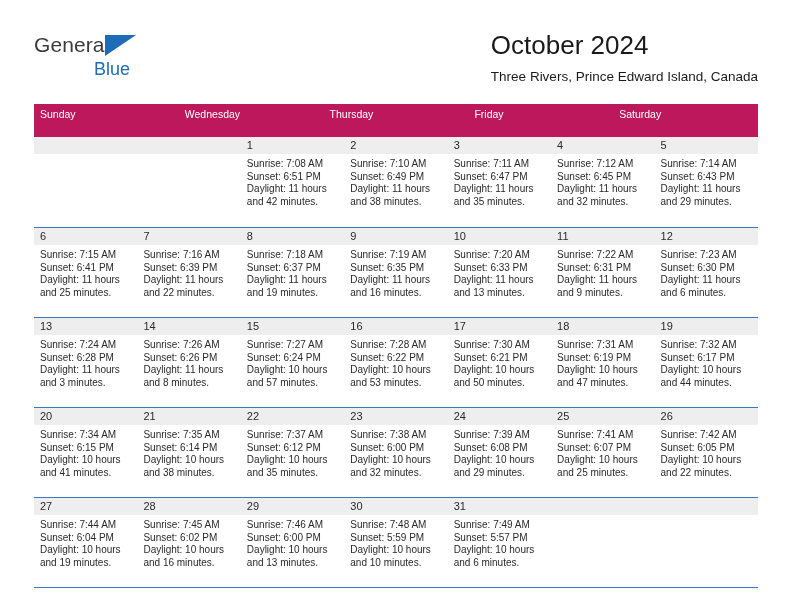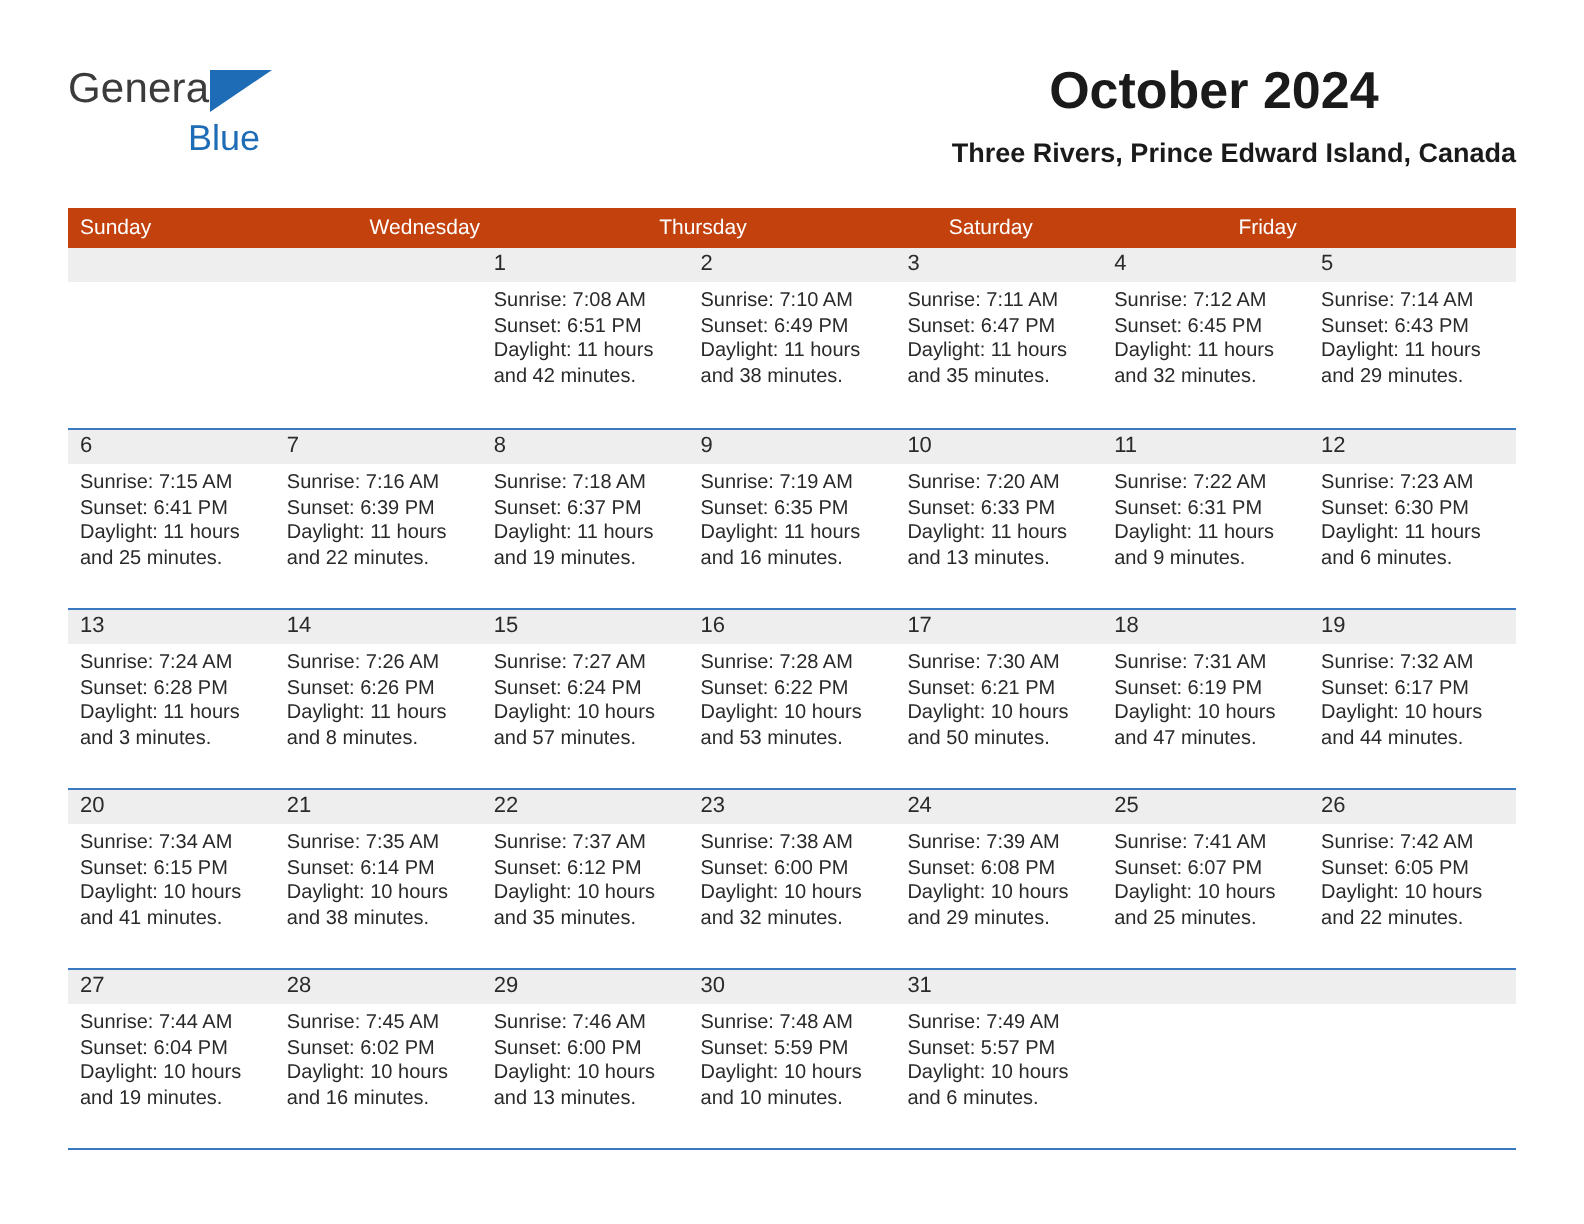--- a/index.html
+++ b/index.html
@@ -48,48 +48,46 @@
   .logo-blue {
     position: absolute;
     left: 60px; top: 24px;
     font-size: 18px;
     color: #1d6cb5;
     line-height: 26px;
   }
   .title-block {
     position: absolute;
     right: 0; top: 0;
-    text-align: center;
-    font-weight: bold;
+    text-align: left;
   }
   .cal-title {
     font-size: 26px;
     color: #1a1a1a;
     line-height: 34px;
     white-space: nowrap;
   }
   .cal-subtitle {
     margin-top: 6px;
     font-size: 13.5px;
     color: #1a1a1a;
     line-height: 18px;
     white-space: nowrap;
-    margin-left: 20px;
   }
 
   
   .calendar {
     position: absolute;
     left: 34px; top: 104px;
     width: 724px;
   }
   .weekday-row {
     display: flex;
-    background: #c2410c;
-    height: 20px;
+    background: #be185d;
+    height: 33px;
   }
   .weekday {
     flex: 1 1 0;
     color: #ffffff;
     font-size: 10.5px;
     line-height: 20px;
     padding-left: 6px;
     white-space: nowrap;
     overflow: hidden;
   }
@@ -148,22 +146,22 @@
       <div class="cal-subtitle">Three Rivers, Prince Edward Island, Canada</div>
     </div>
 
   </div>
 
   <div class="calendar">
     <div class="weekday-row" id="weekday-row">
         <div class="weekday">Sunday</div>
         <div class="weekday">Wednesday</div>
         <div class="weekday">Thursday</div>
+        <div class="weekday">Friday</div>
         <div class="weekday">Saturday</div>
-        <div class="weekday">Friday</div>
       </div>
     <div id="weeks-container">
         <div class="week-row">
           <div class="day-cell empty">
             <div class="day-band"></div>
             <div class="day-num"></div>
             <div class="day-info"></div>
           </div>
           <div class="day-cell empty">
             <div class="day-band"></div>

